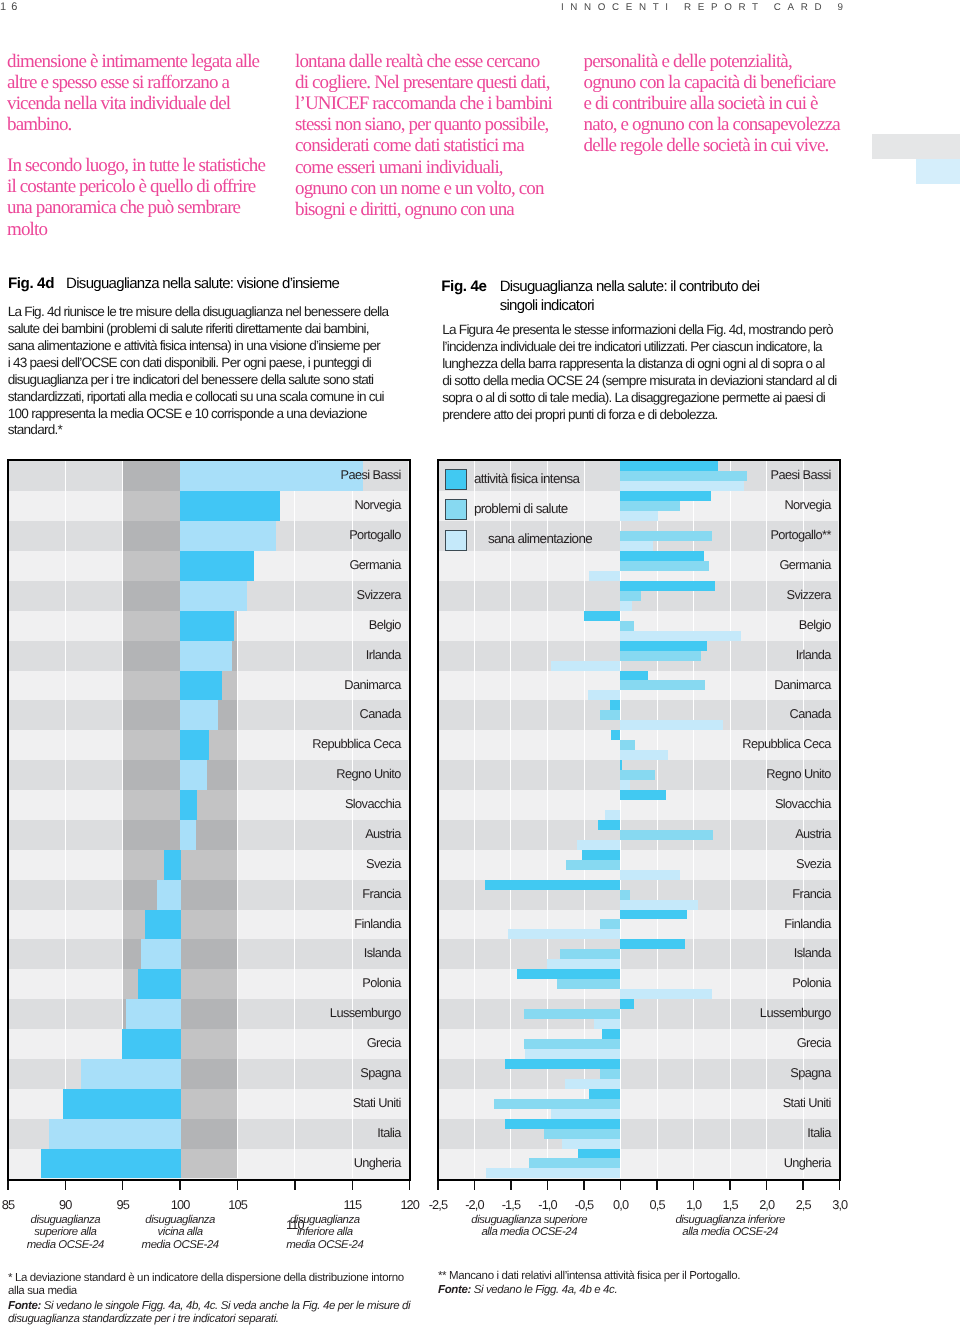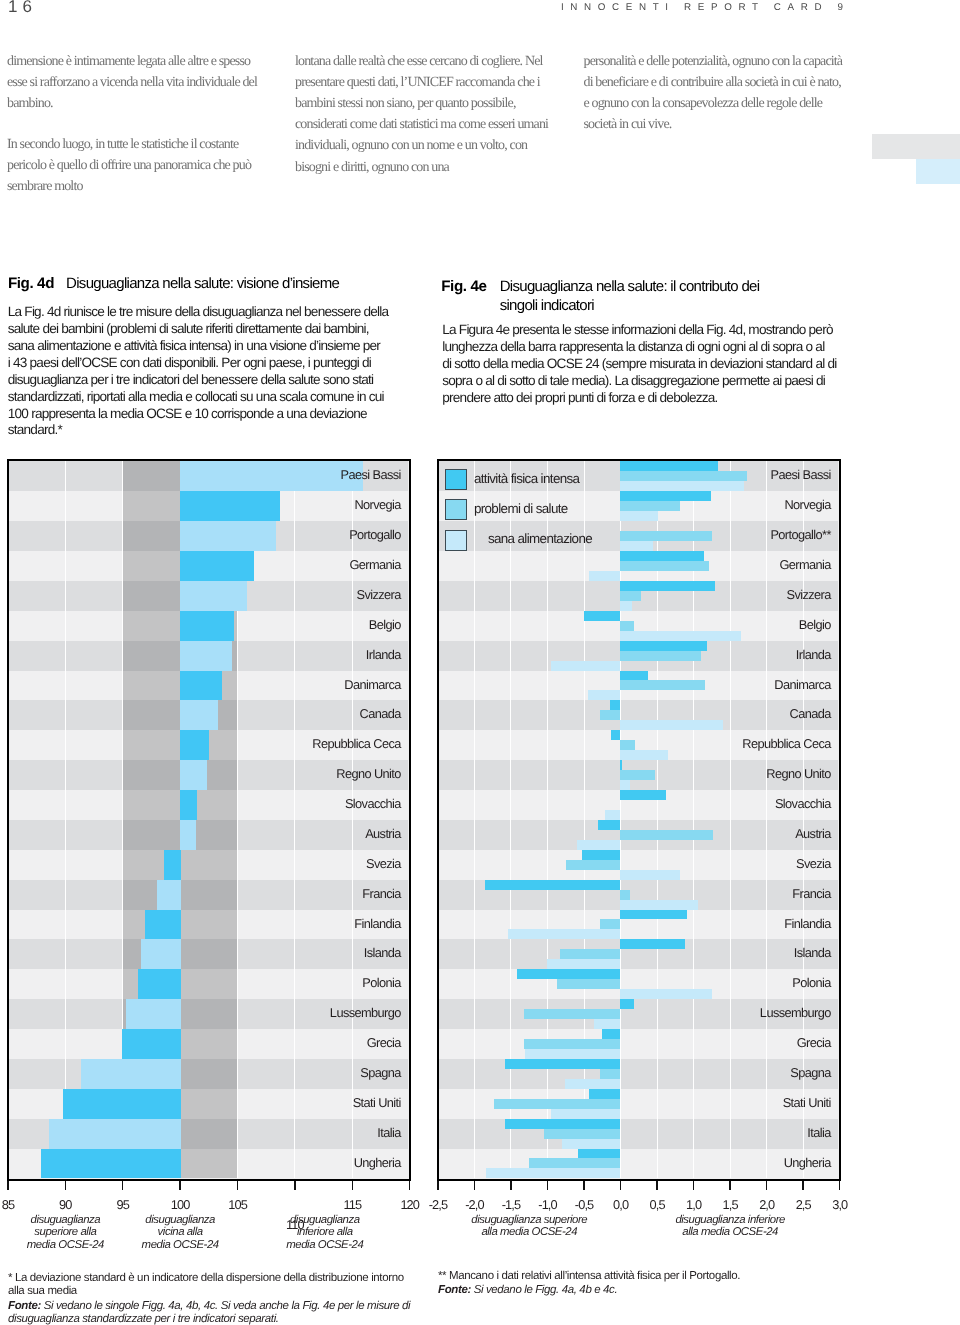--- a/index.html
+++ b/index.html
@@ -2,28 +2,28 @@
 <html><head>
 <meta charset="utf-8">
 <style>
   html,body{margin:0;padding:0;}
   body{width:960px;height:1325px;background:#ffffff;position:relative;
        font-family:"Liberation Sans",sans-serif;
        -webkit-font-smoothing:antialiased;text-rendering:geometricPrecision;}
   #page{position:absolute;left:0;top:0;width:960px;height:1325px;overflow:hidden;background:#fff;}
 
   
-  .folio{position:absolute;left:8px;top:-0.5px;font-size:17px;letter-spacing:5.1px;
+  .folio{position:absolute;left:0;top:-0.5px;font-size:11px;letter-spacing:5.1px;
          line-height:14px;color:#4a4a4a;white-space:pre;}
   .runhead{position:absolute;left:561px;top:1px;font-size:9.8px;letter-spacing:6.65px;
          line-height:14px;color:#4a4a4a;white-space:pre;}
 
   
-  .bodycol{position:absolute;font-family:"Liberation Serif",serif;font-size:14px;
-           letter-spacing:-0.85px;line-height:21.2px;color:#737373;}
+  .bodycol{position:absolute;font-family:"Liberation Serif",serif;font-size:19px;
+           letter-spacing:-0.85px;line-height:21.2px;color:#ec4899;}
   .bodycol p{margin:0 0 19.7px 0;}
   #col1{left:7px;top:50.5px;width:265px;}
   #col2{left:295px;top:50.5px;width:260px;}
   #col3{left:583.5px;top:50.5px;width:259px;}
 
   
   .decor{position:absolute;}
 
   
   .fignum{font-weight:bold;font-size:15.2px;letter-spacing:-0.4px;color:#000;}
@@ -89,20 +89,21 @@
       <div>standard.*</div>
     </div>
 
 <div style="position:absolute;left:441.2px;top:278.4px;width:403px;">
   <span class="fignum" style="position:absolute;left:0;top:0;">Fig. 4e</span>
   <span class="figtitle" style="position:absolute;left:58.5px;top:0;">Disuguaglianza nella salute: il contributo dei</span>
   <span class="figtitle" style="position:absolute;left:58.5px;top:19.1px;">singoli indicatori</span>
 </div>
 <div class="figdesc" style="position:absolute;left:442.3px;top:322.4px;width:430px;">
 <div>La Figura 4e presenta le stesse informazioni della Fig. 4d, mostrando però</div>
+      <div>l’incidenza individuale dei tre indicatori utilizzati. Per ciascun indicatore, la</div>
       <div>lunghezza della barra rappresenta la distanza di ogni ogni al di sopra o al</div>
       <div>di sotto della media OCSE 24 (sempre misurata in deviazioni standard al di</div>
       <div>sopra o al di sotto di tale media). La disaggregazione permette ai paesi di</div>
       <div>prendere atto dei propri punti di forza e di debolezza.</div>
     </div>
 
 <div class="chart" style="left:6.7px;top:459.4px;width:404.3px;height:722.0px;">
   <div style="position:absolute;left:0px;top:0;width:399.3px;height:717.0px;overflow:hidden;">
     <div class="rowbg" style="top:0.00px;height:29.88px;background:#dcdddf;"></div>
     <div class="rowbg" style="top:29.88px;height:29.88px;background:#f0f0f1;"></div>

